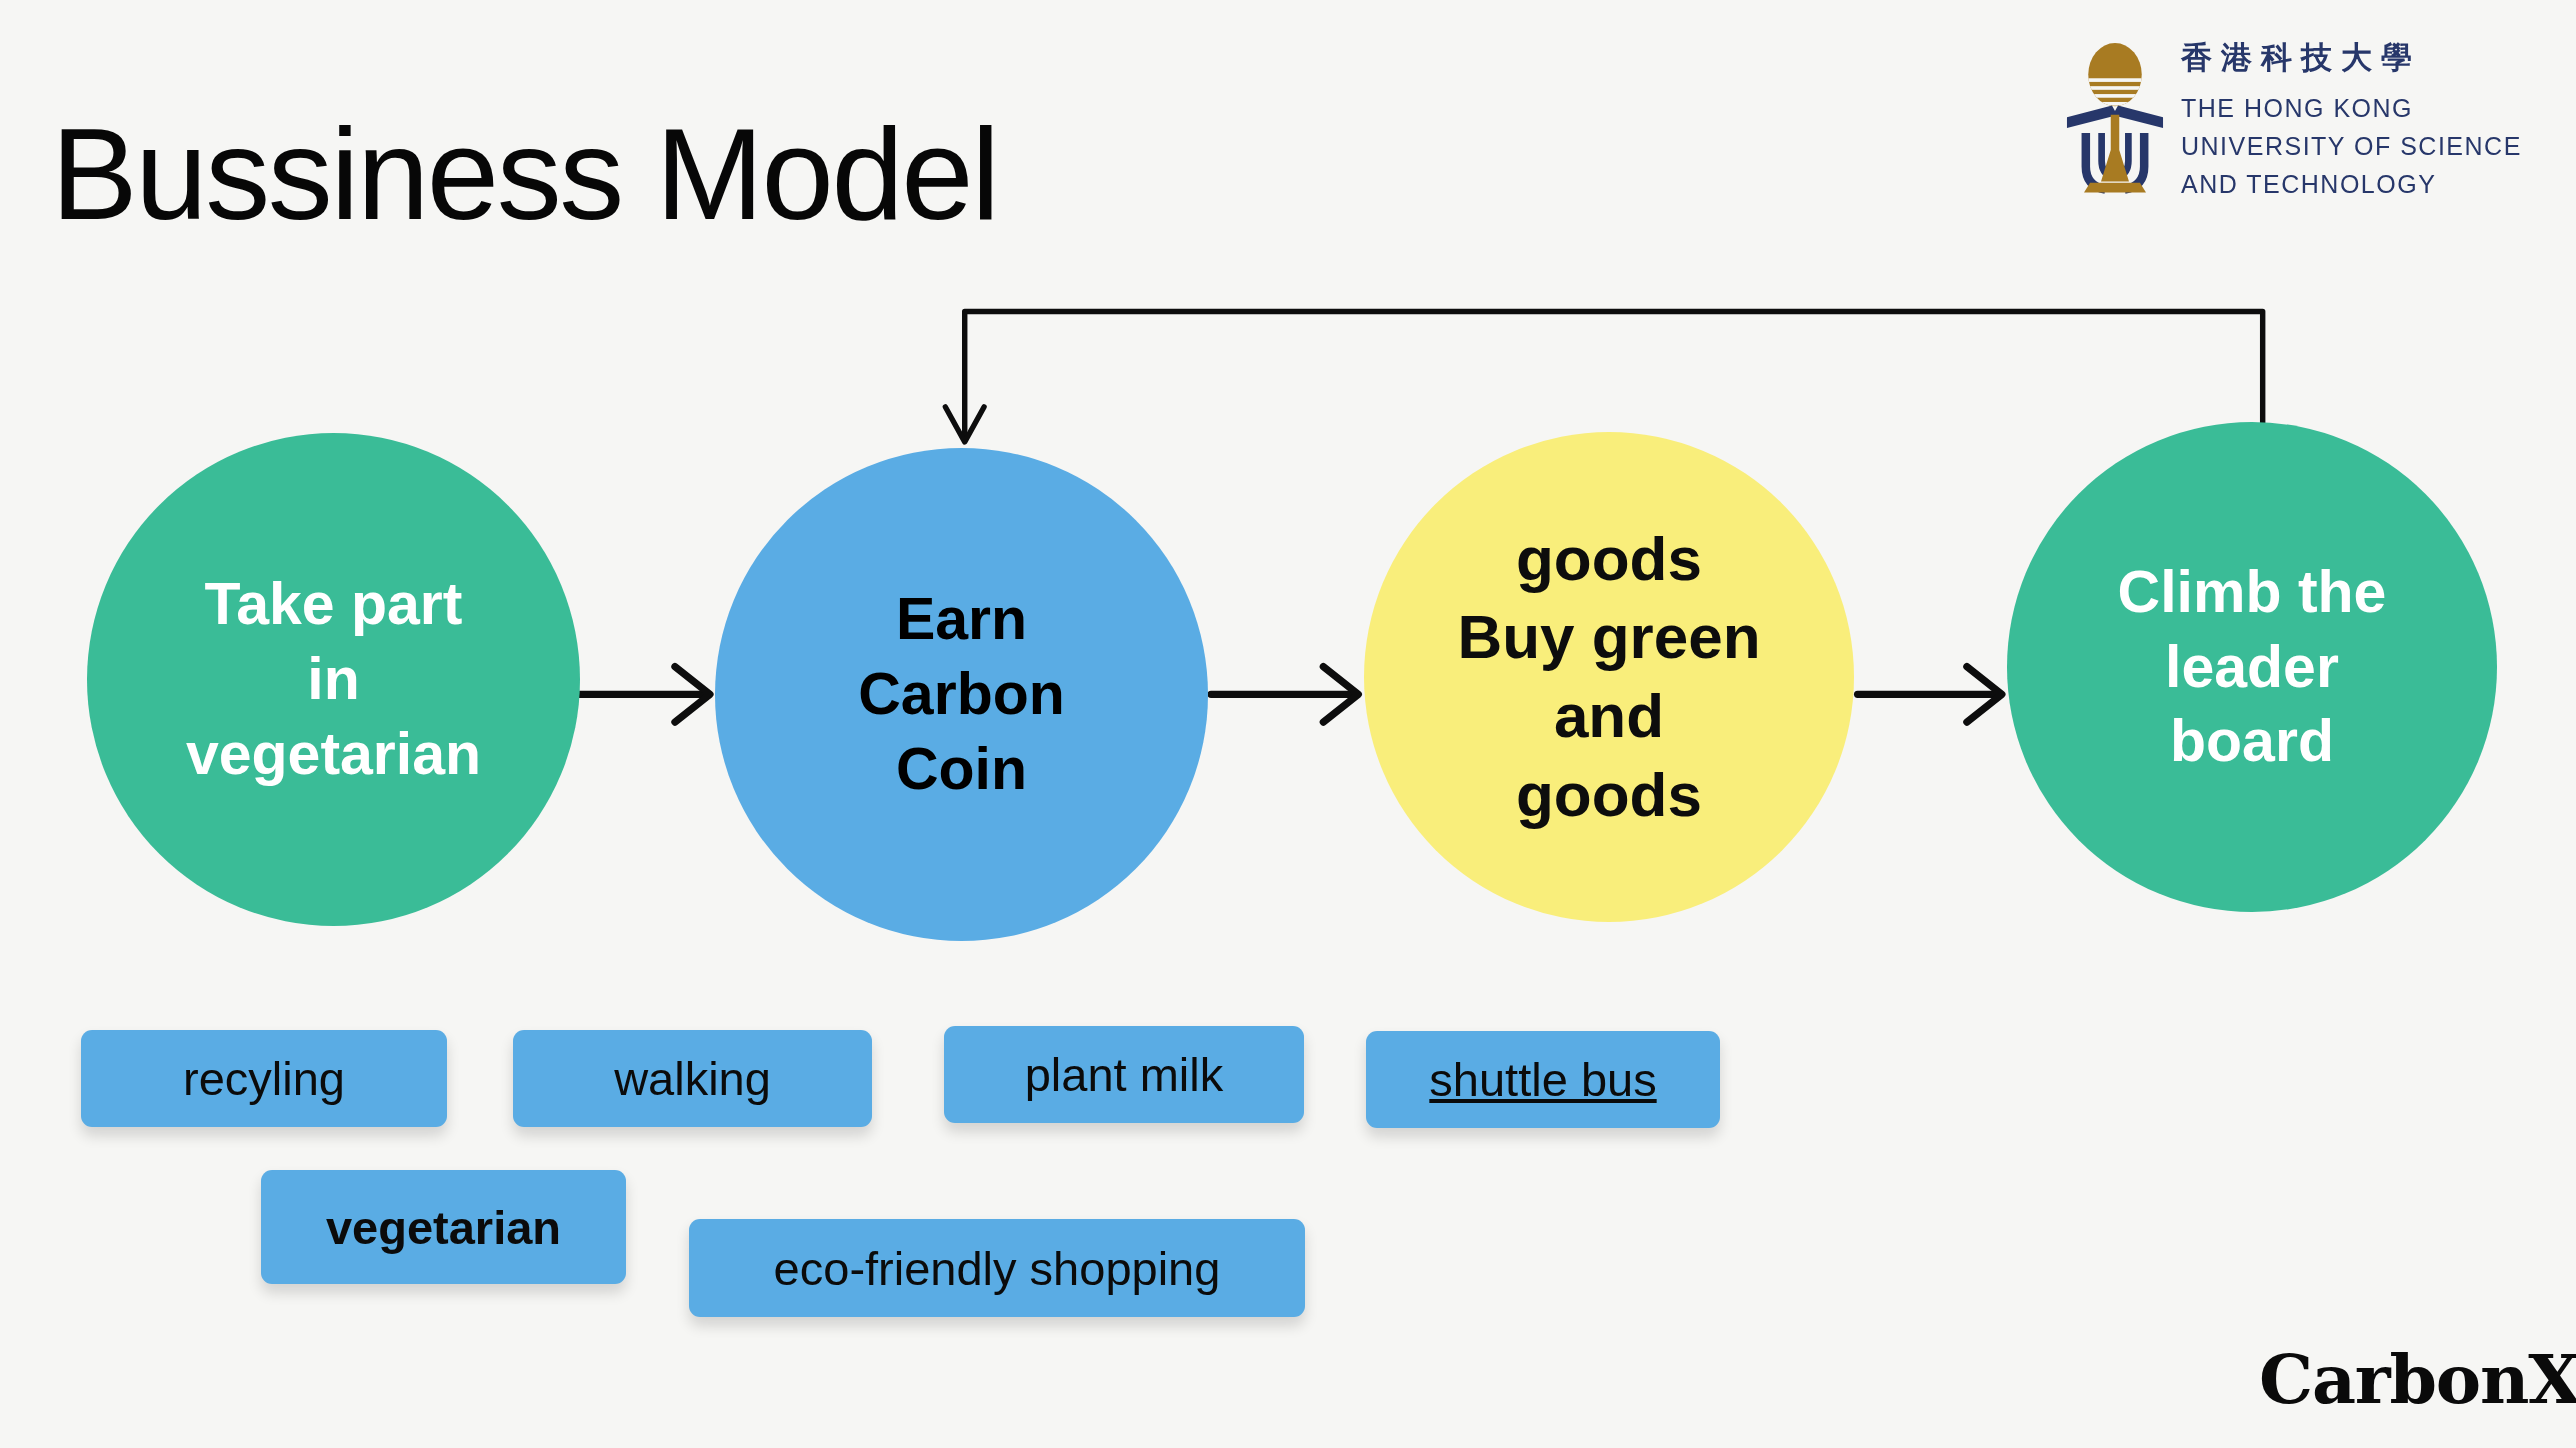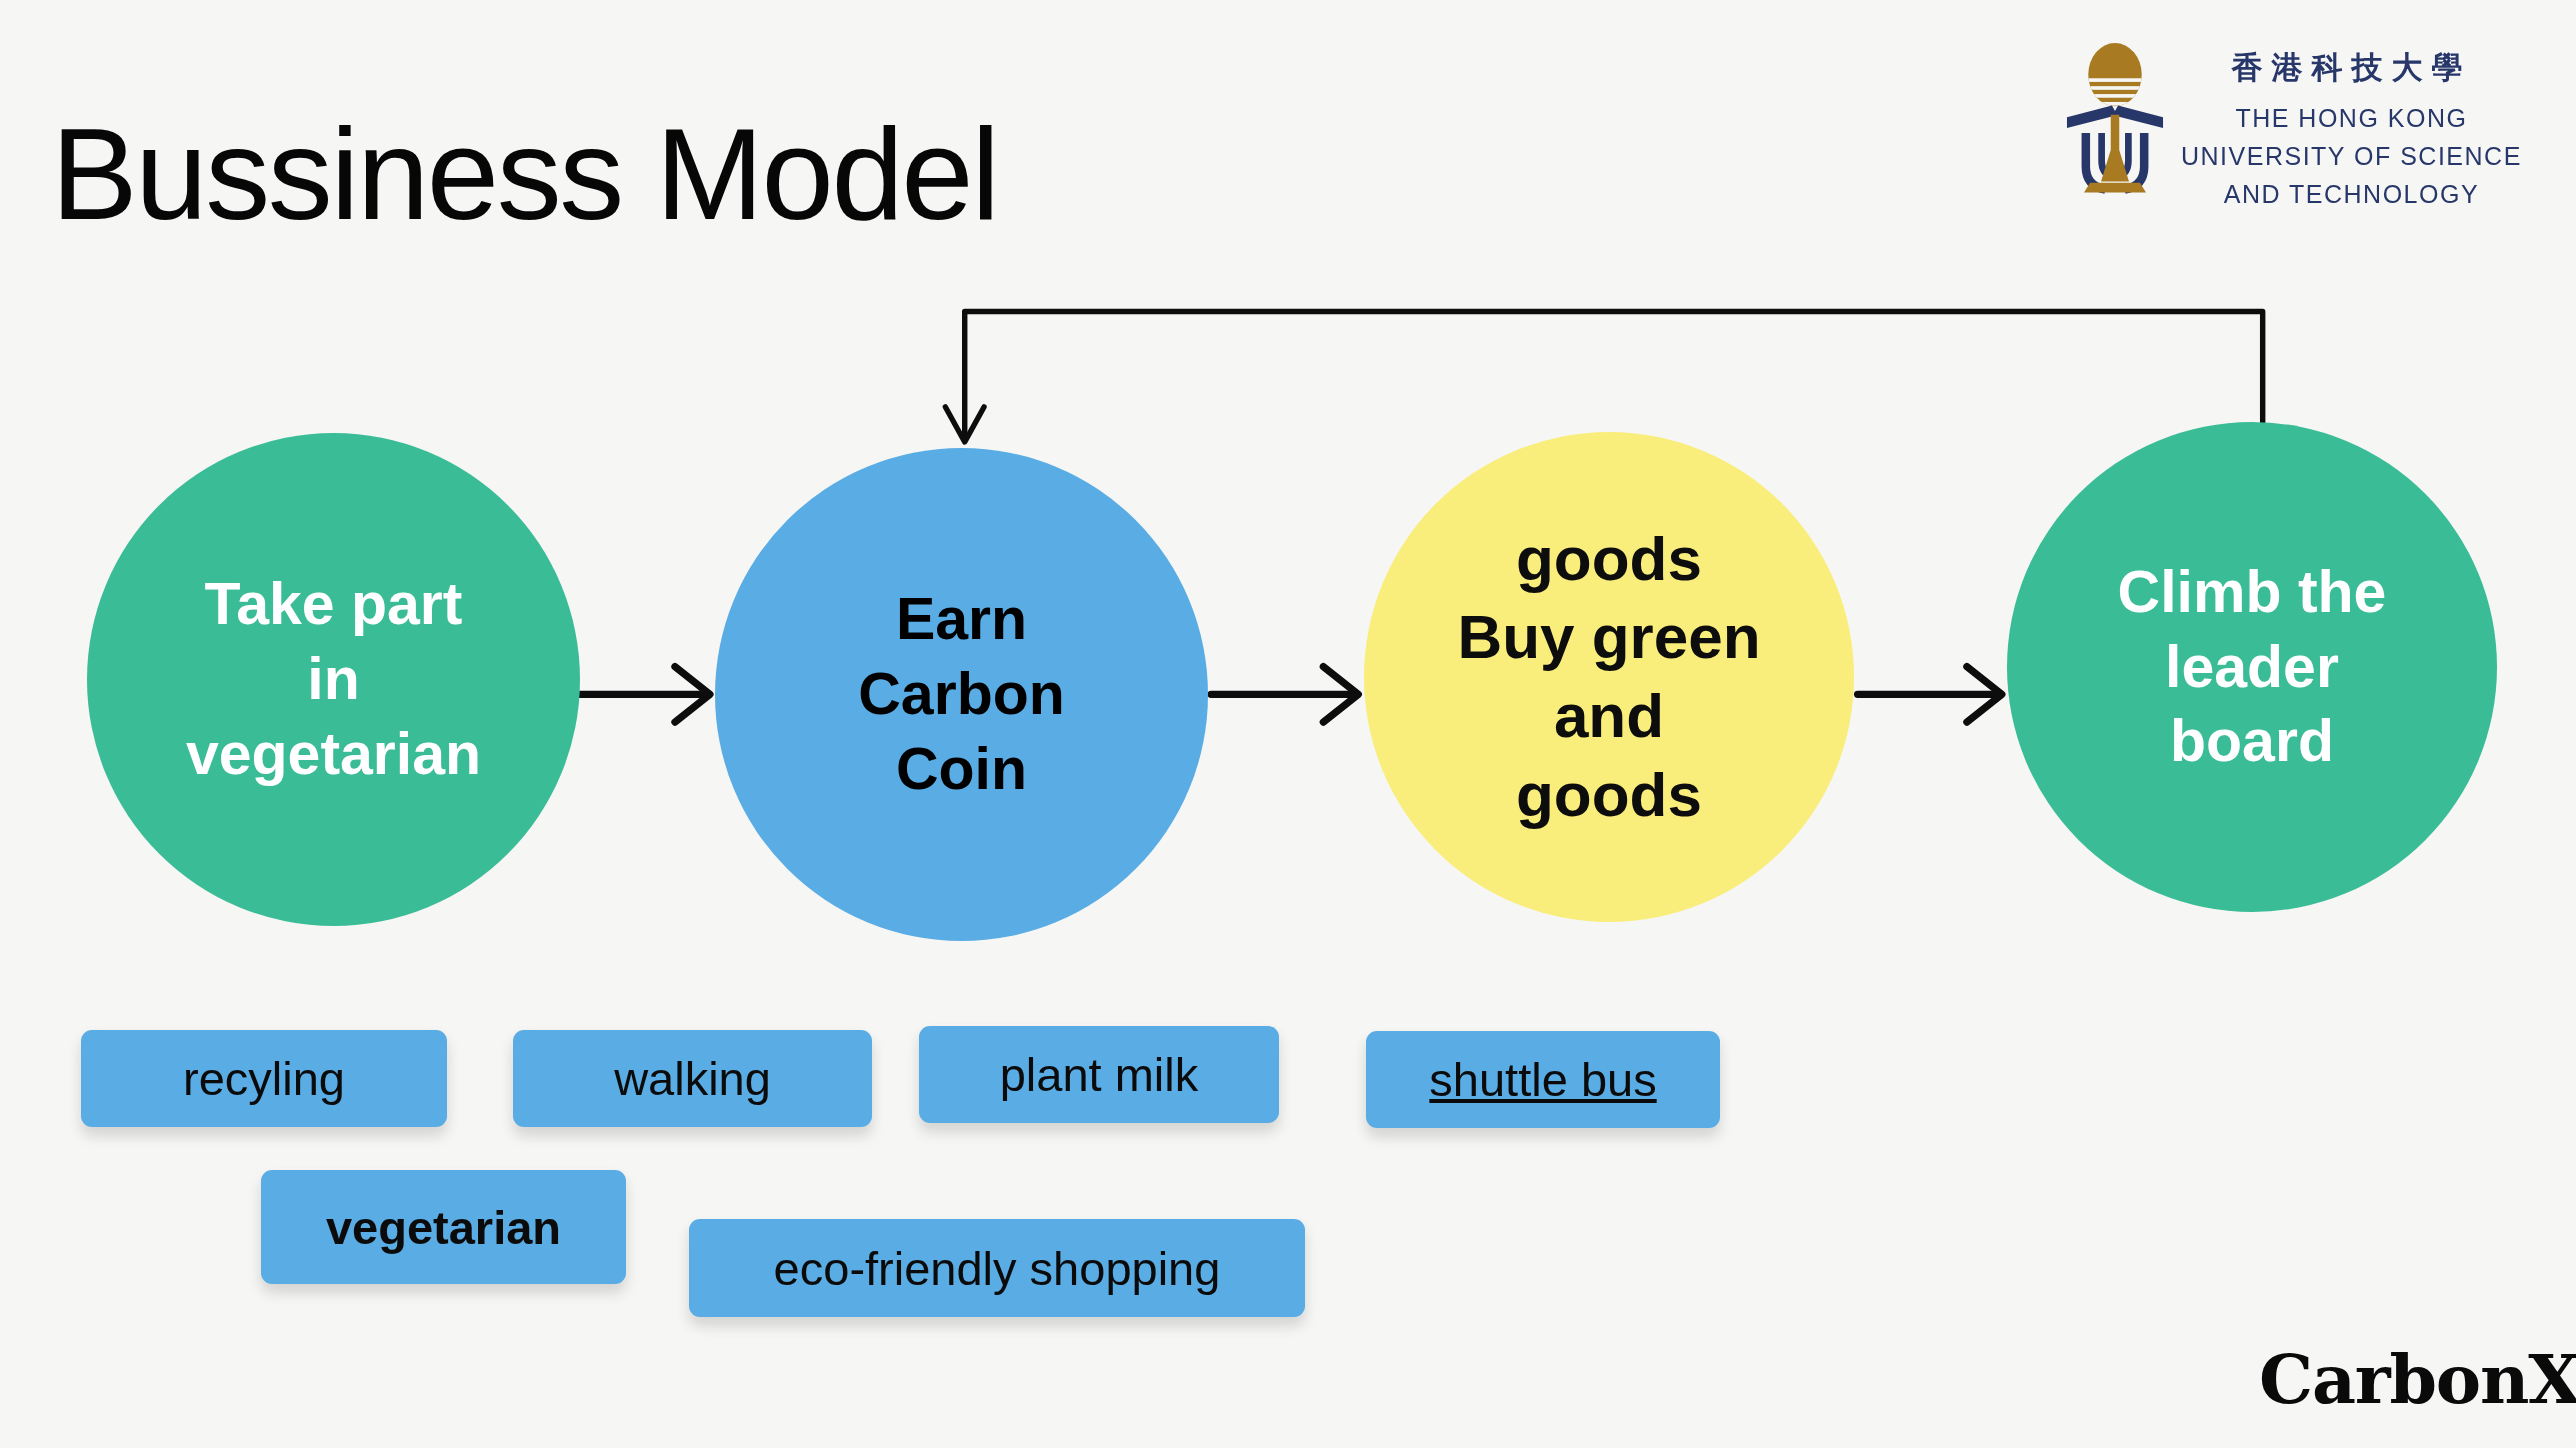--- a/index.html
+++ b/index.html
@@ -15,21 +15,21 @@
   
   .title{
     position:absolute;left:51px;top:6px;
     font-size:130px;font-weight:400;letter-spacing:-2.4px;
     color:#070707;line-height:1.25;
   }
 
   
   .hkust{position:absolute;left:2063px;top:37px;width:489px;height:169px;}
   .hkust-emblem{position:absolute;left:0;top:6px;width:104px;height:152px;}
-  .hkust-text{position:absolute;left:118px;top:10px;color:var(--navy,#27376a);text-align:center;}
+  .hkust-text{position:absolute;left:118px;top:0;color:var(--navy,#27376a);}
   .hkust-cn{font-size:31px;letter-spacing:9px;font-weight:700;margin-bottom:9.7px;white-space:nowrap;}
   .hkust-en{font-size:25px;letter-spacing:1.5px;line-height:1.52;font-weight:400;white-space:nowrap;}
 
   
   .connectors{position:absolute;left:0;top:0;width:2576px;height:1449px;}
   .connectors *{vector-effect:none;}
   .stroke{fill:none;stroke:var(--ink,#0d0d0d);stroke-linecap:round;stroke-linejoin:round;}
 
   
   .circle{
@@ -45,21 +45,21 @@
   
   .tag{
     position:absolute;height:97px;border-radius:11px;
     background:var(--blue,#5aace4);
     display:flex;align-items:center;justify-content:center;
     font-size:47px;color:#0b0b0b;
     box-shadow:0 8.5px 13.3px rgba(0,0,0,0.14);
   }
   .t-recyling{left:81px;top:1030px;width:366px;}
   .t-walking{left:513px;top:1030px;width:359px;}
-  .t-plant-milk{left:919px;top:1026px;width:360px;}
+  .t-plant-milk{left:944px;top:1026px;width:360px;}
   .t-shuttle-bus{left:1366px;top:1031px;width:354px;text-decoration:underline;}
   .t-vegetarian{left:261px;top:1170px;width:365px;height:114px;font-weight:bold;}
   .t-eco{left:689px;top:1219px;width:616px;height:98px;}
 
   
   .carbonx{
     position:absolute;left:2259px;top:1339px;
     font-family:"DejaVu Serif", serif;
     font-weight:700;font-size:68px;letter-spacing:-1.2px;color:#0a0a0a;
   }

